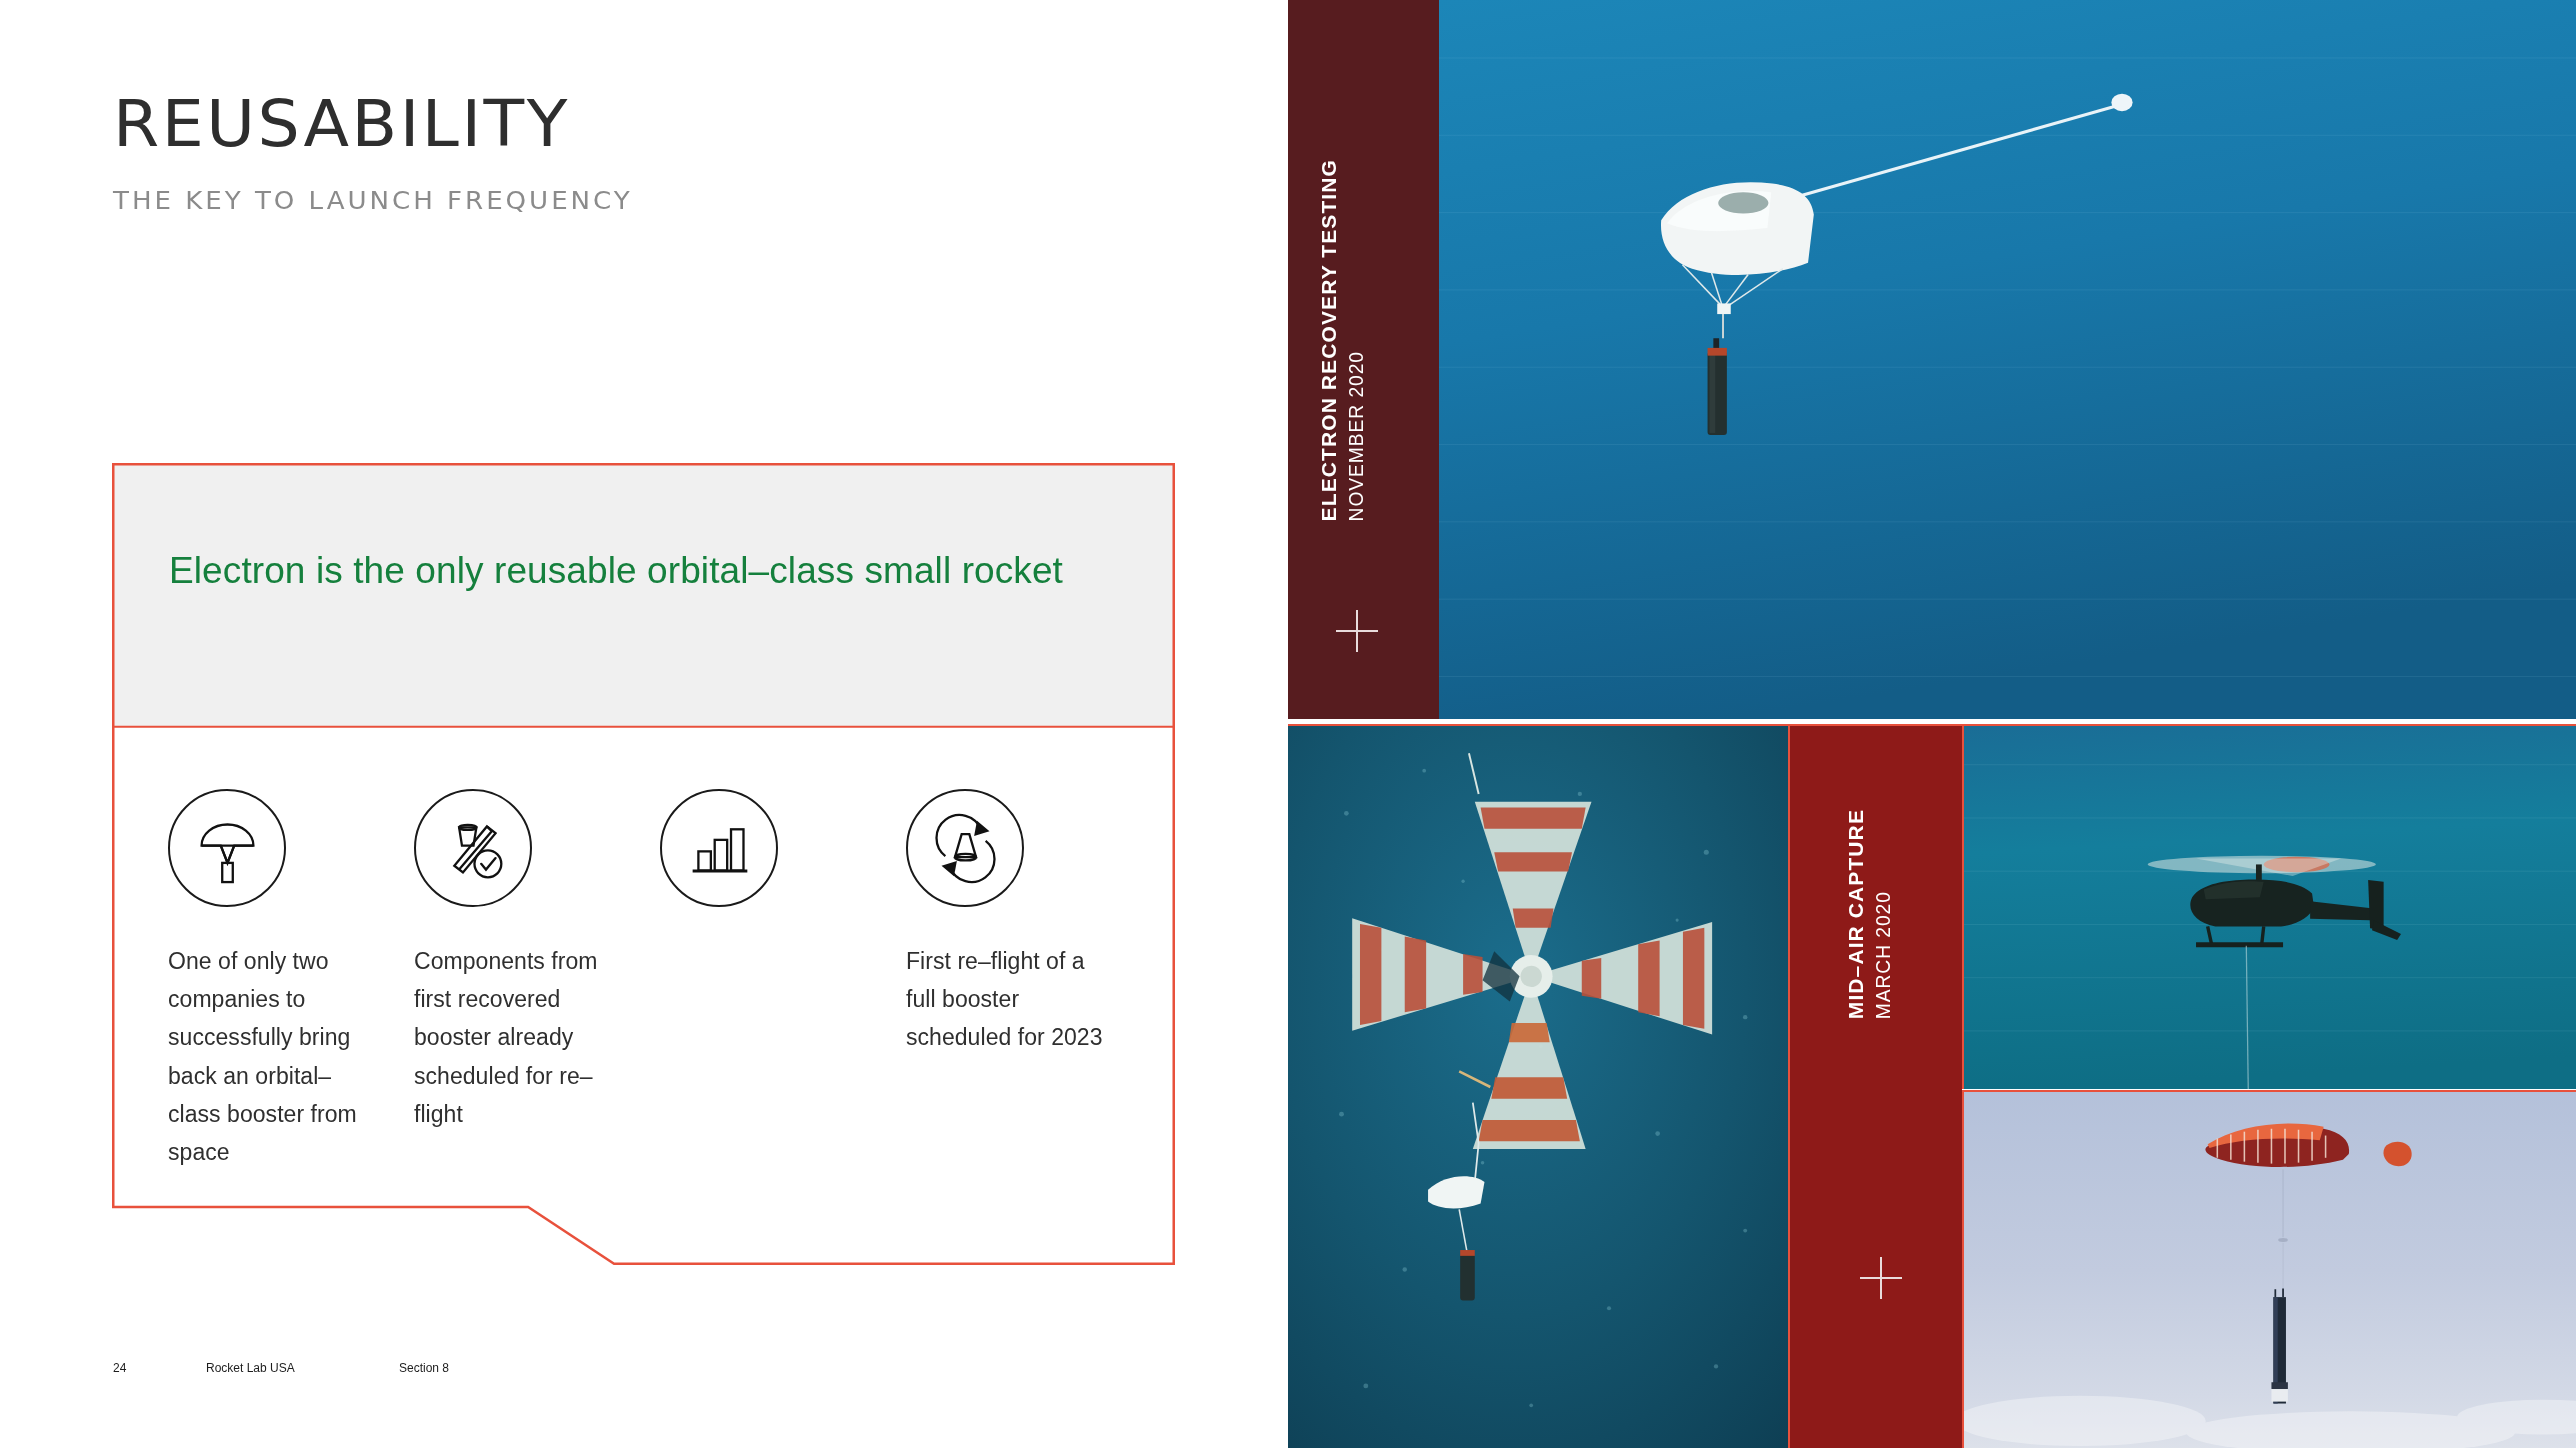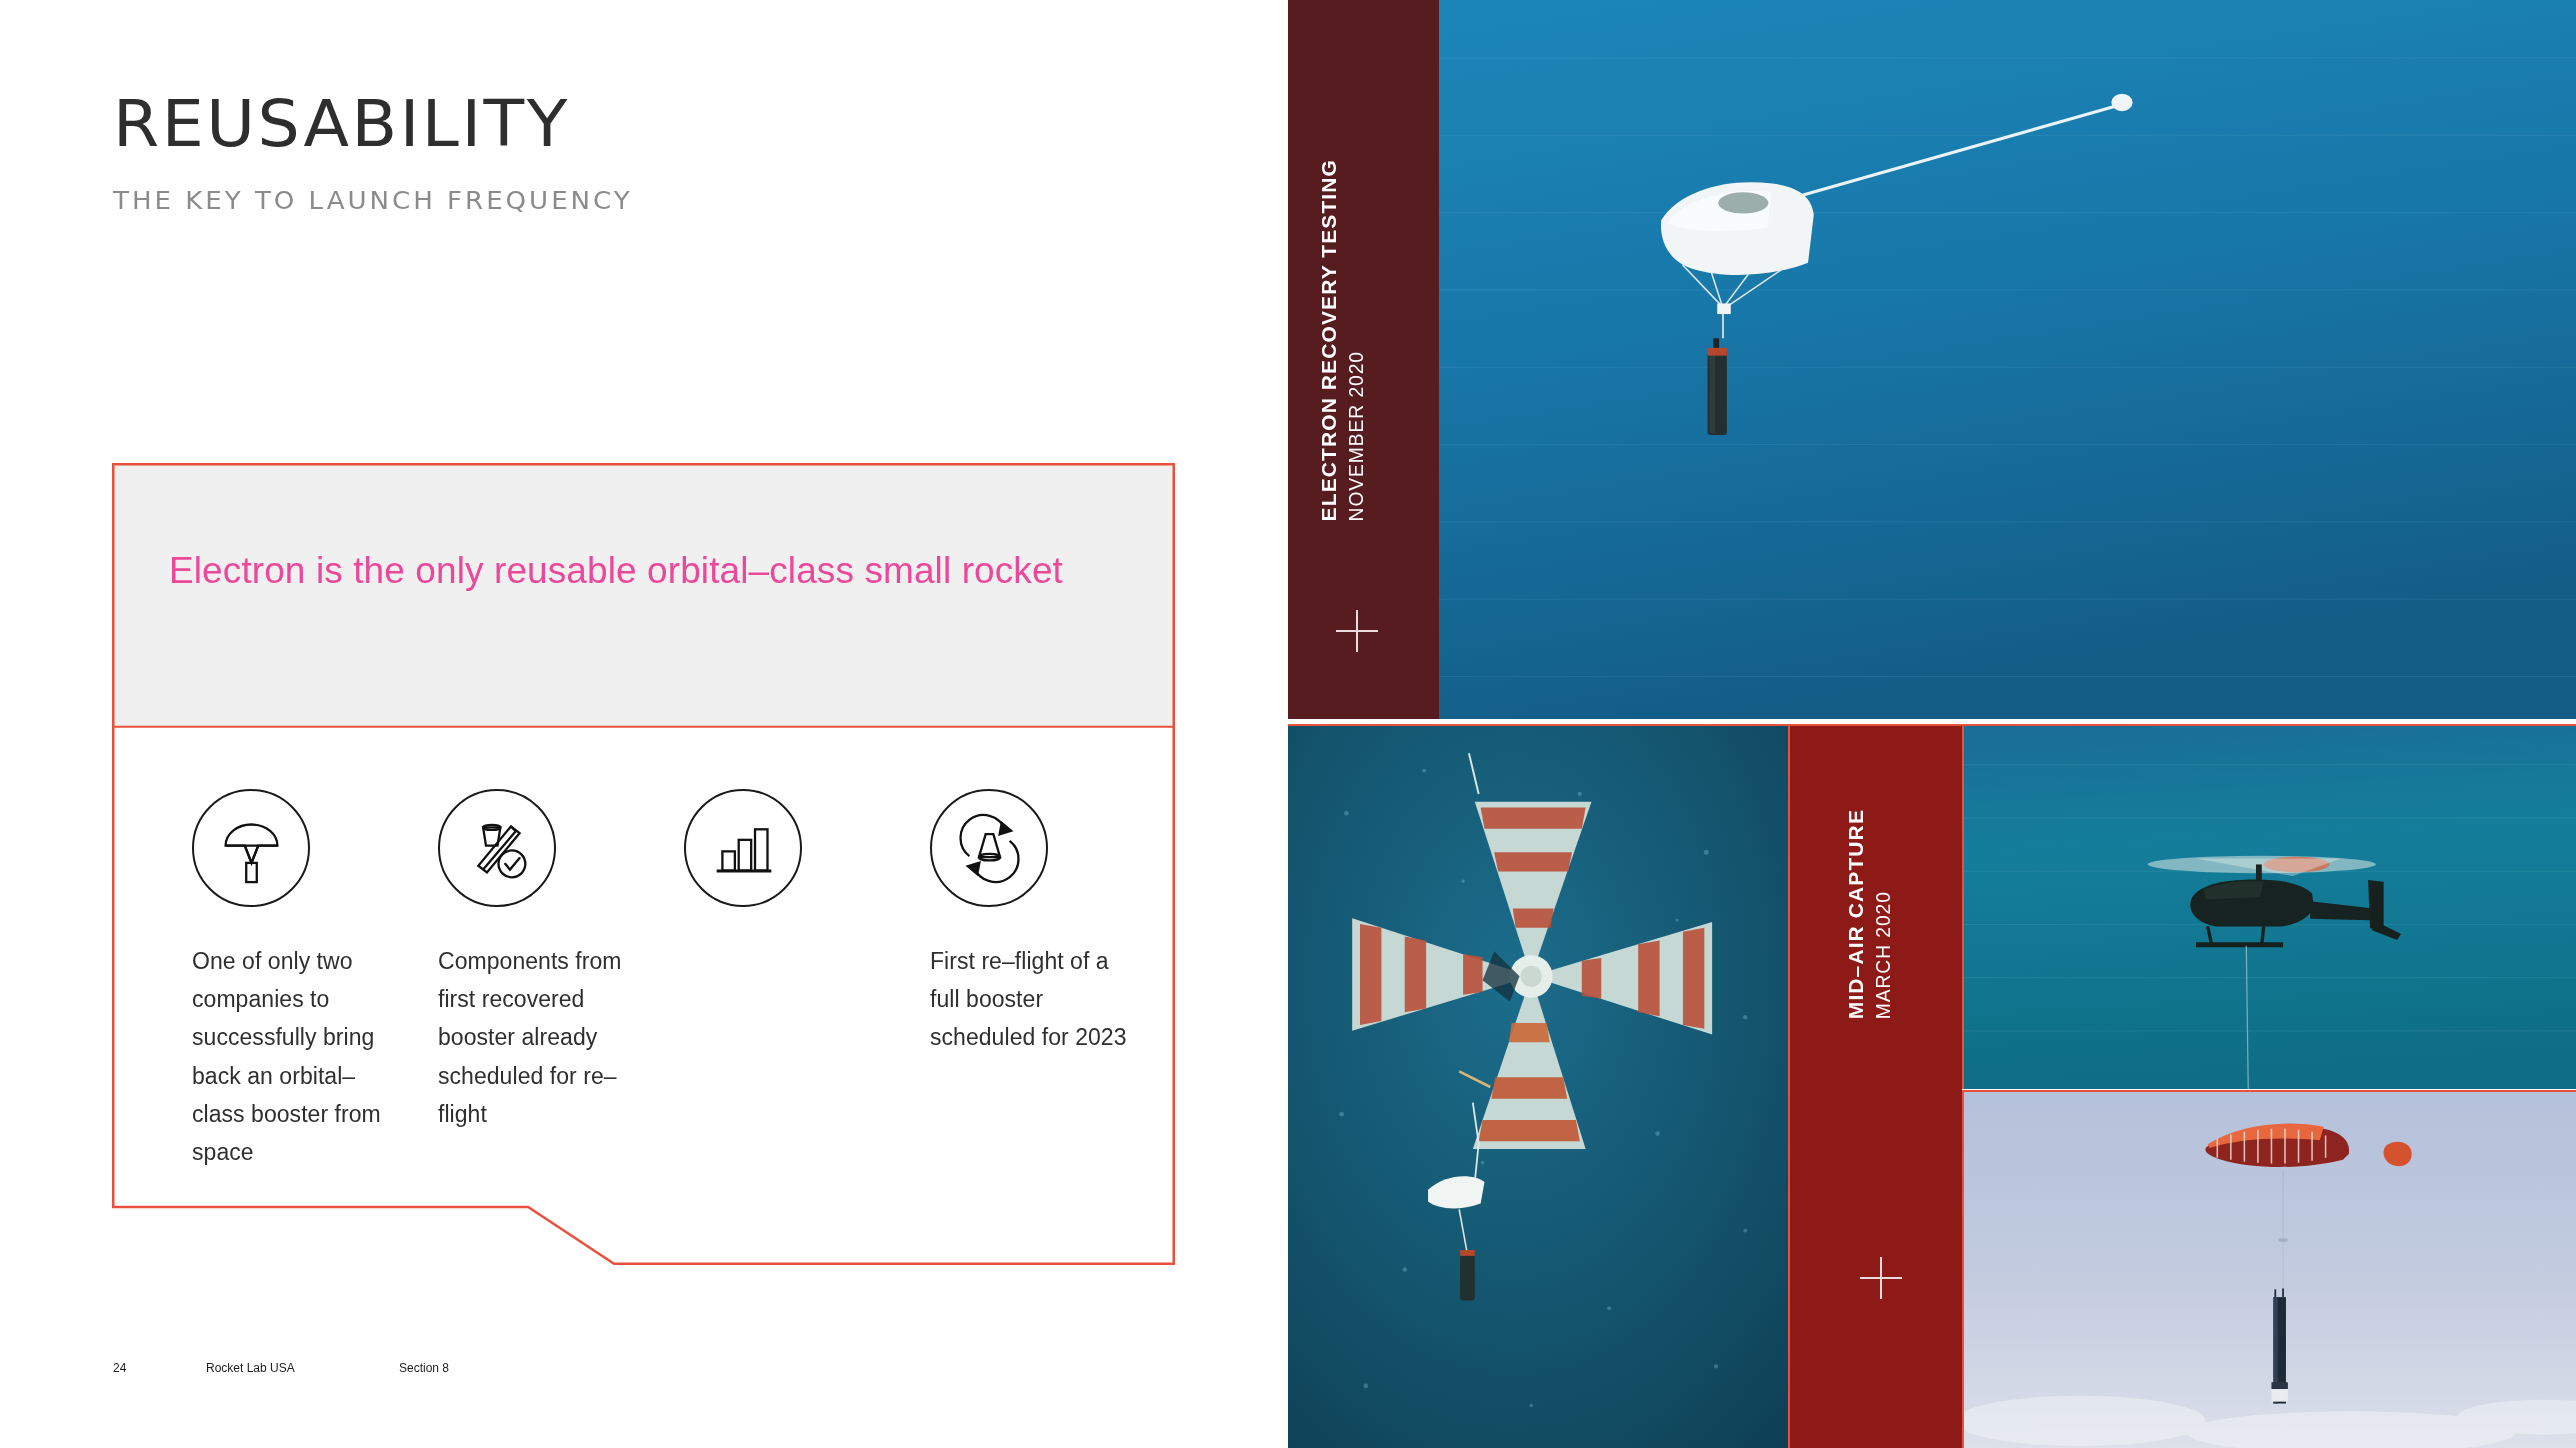--- a/index.html
+++ b/index.html
@@ -55,33 +55,32 @@
     left: 1px; top: 1px;
     width: 1062px; height: 263px;
     background: #f0f0f0;
   }
   #card-headline {
     position: absolute;
     left: 57px; top: 81px;
     width: 927px;
     font-size: 37px;
     line-height: 1.45;
-    color: #ec4899;
+    color: #15803d;
     font-weight: 400;
     letter-spacing: 0.1px;
   }
 
   
   #features {
     position: absolute;
     left: 56px; top: 326px;
     width: 976px;
     display: flex;
     gap: 8px;
-    margin-left: 24px;
   }
   .feature { width: 243px; }
   .feature-icon {
     width: 118px; height: 118px;
     border: 2.5px solid #1a1a1a;
     border-radius: 50%;
     display: flex; align-items: center; justify-content: center;
   }
   .feature-icon svg { display: block; }
   .feature-text {

